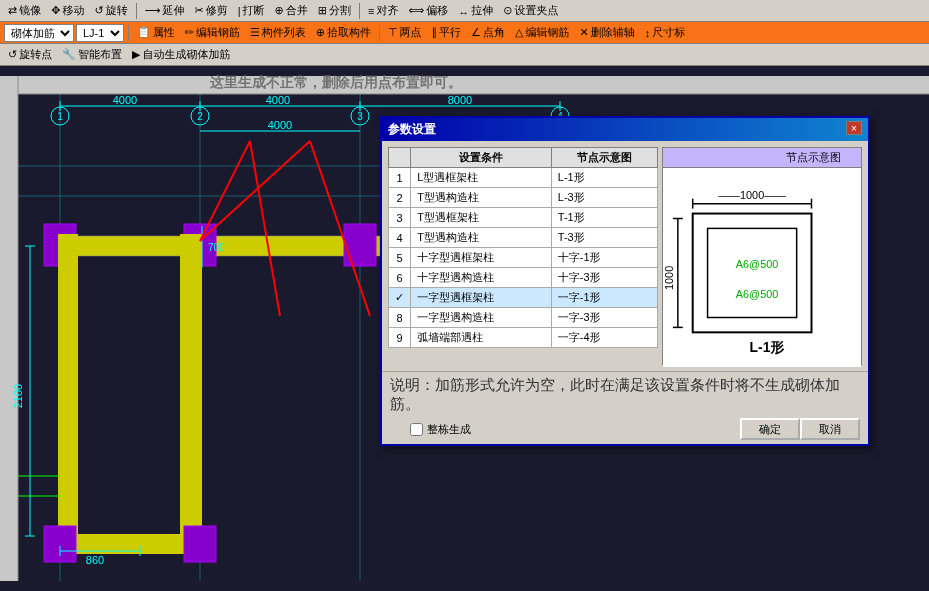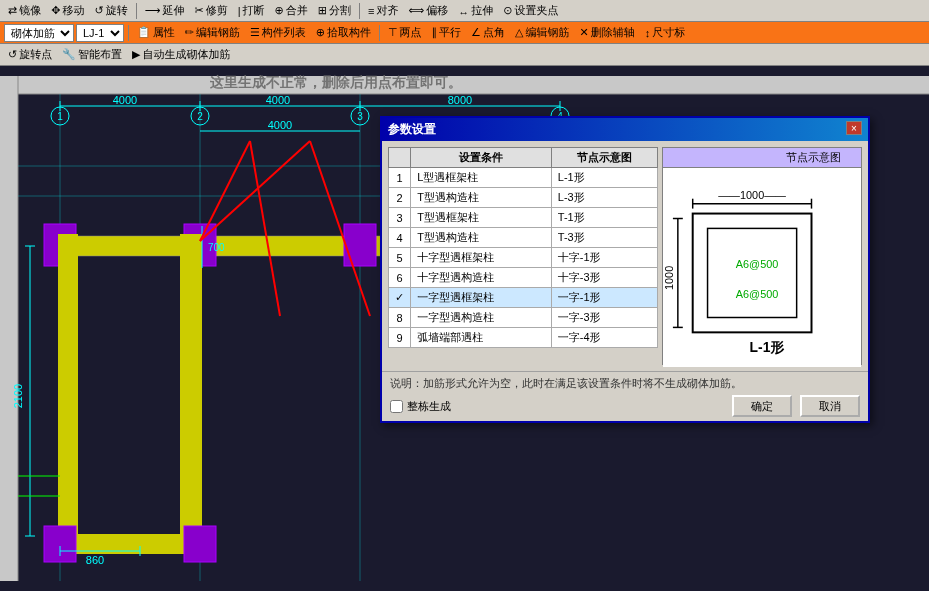--- a/index.html
+++ b/index.html
@@ -166,34 +166,35 @@
       text-decoration: underline;
     }
 
     
     .dialog-bottom {
       padding: 4px 8px;
       background: #d4d0c8;
       border-top: 1px solid #a0a0a0;
     }
     .dialog-note {
-      font-size: 11px;
+      font-size: 15px;
       color: #333;
       margin-bottom: 4px;
     }
     .dialog-footer {
       display: flex;
       align-items: center;
       justify-content: space-between;
+      margin-left: 20px;
     }
     .checkbox-label {
       display: flex; align-items: center; gap: 4px; font-size: 11px;
     }
     .dialog-buttons {
-      display: flex; gap: 8px;
+      display: flex; 
     }
     .dialog-button {
       width: 60px; height: 22px;
       background: #d4d0c8;
       border: 2px outset #ffffff;
       font-size: 11px;
       cursor: pointer;
     }
   </style>
 </head>

